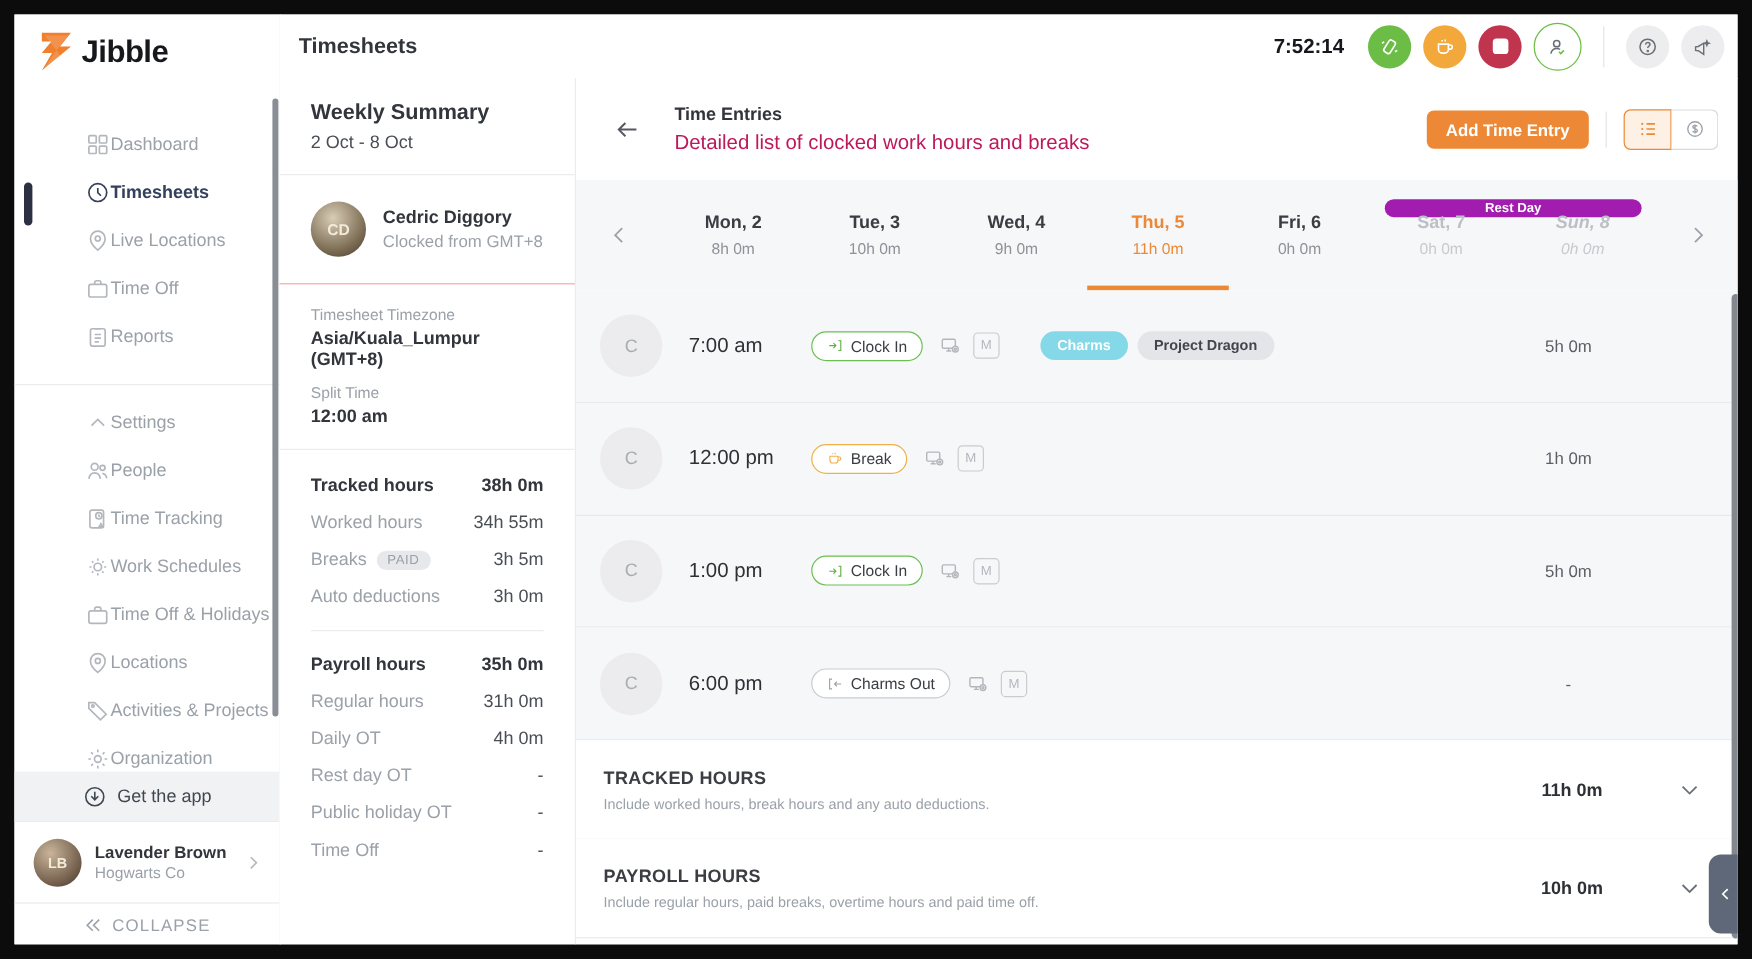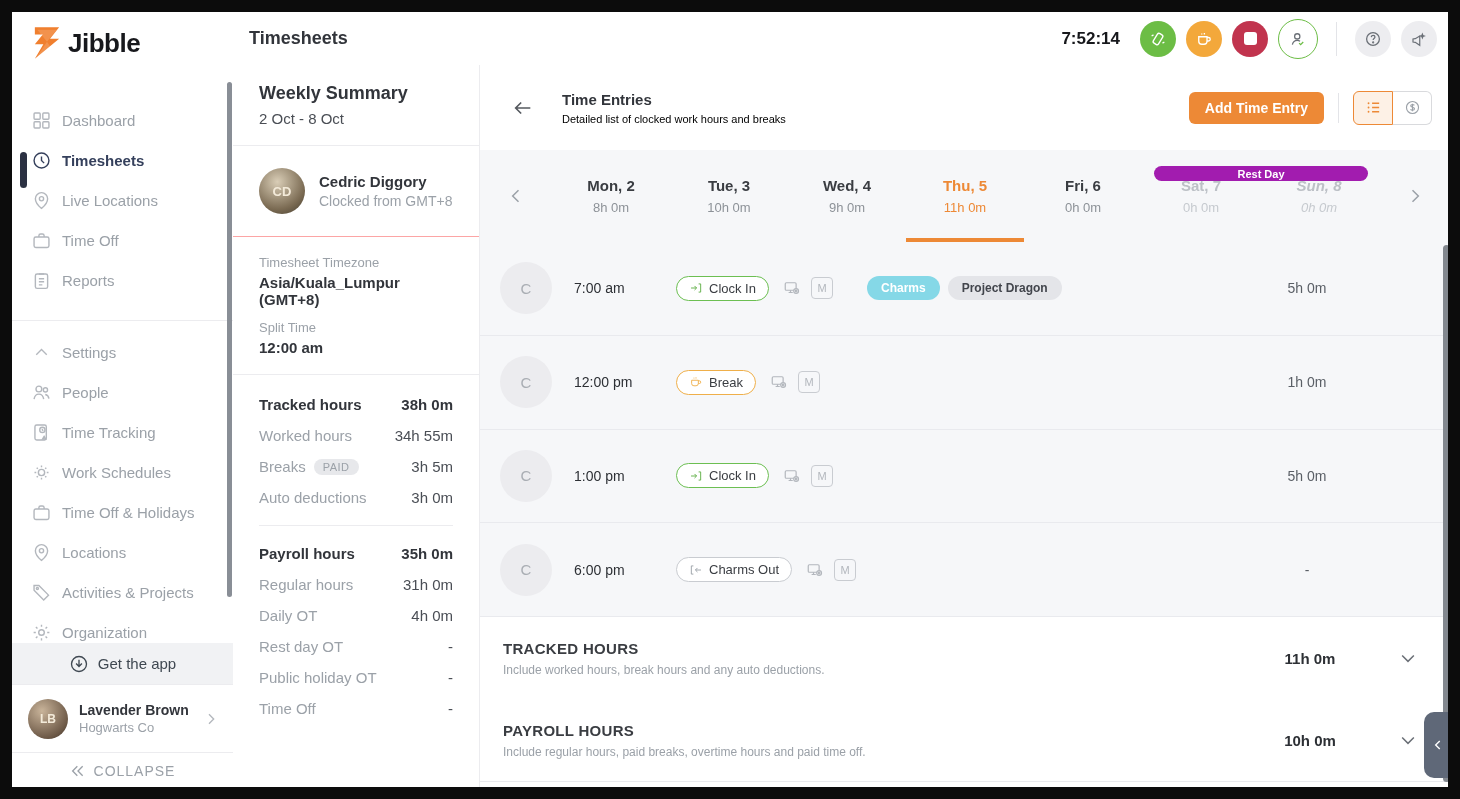--- a/index.html
+++ b/index.html
@@ -5,21 +5,21 @@
   html,body{margin:0;padding:0;background:#0c0c0c;font-family:"Liberation Sans",sans-serif;}
   .frame{position:relative;width:1460px;height:799px;background:#0c0c0c;overflow:hidden;}
   .screen{position:absolute;left:12px;top:12px;width:1436px;height:775px;background:#fff;overflow:hidden;}
   svg{display:block}
   
   .sidebar{position:absolute;left:0;top:0;width:221px;height:775px;background:#fff;border-right:1px solid #ececef;}
   .logo{position:absolute;left:20px;top:14px;display:flex;align-items:center;gap:6px;}
   .logo-mark{width:30px;height:34px;}
   .logo-text{font-size:26px;font-weight:bold;color:#17181c;letter-spacing:-0.5px;}
   .nav{position:absolute;left:0;top:88px;width:221px;}
-  .nav-item{display:flex;align-items:center;gap:10px;height:40px;padding-left:19px;color:#9ba1a8;font-size:15px;cursor:pointer;}
+  .nav-item{display:flex;align-items:center;gap:0;height:40px;padding-left:19px;color:#9ba1a8;font-size:15px;cursor:pointer;margin-left:40px;}
   .nav-item .nicon{width:21px;height:21px;color:#b3b7bd;flex:0 0 auto;}
   .nav-item.active{color:#35405c;font-weight:bold;}
   .nav-item.active .nicon{color:#35405c;}
   .nav-divider{height:1px;background:#ececef;margin:8px 0;}
   .active-tab{position:absolute;left:8px;top:140px;width:7px;height:36px;border-radius:4px;background:#2b3142;}
   .side-scroll{position:absolute;left:215px;top:70px;width:5px;height:515px;border-radius:3px;background:#898e96;}
   .get-app{position:absolute;left:0;top:631px;width:221px;height:41px;background:#f1f2f4;display:flex;align-items:center;justify-content:center;gap:9px;color:#3f4851;font-size:15px;cursor:pointer;}
   .get-app .nicon{width:20px;height:20px;color:#3f4851;}
   .user-row{position:absolute;left:0;top:672px;width:221px;height:68px;border-top:1px solid #ececef;display:flex;align-items:center;padding-left:16px;box-sizing:border-box;gap:11px;cursor:pointer;}
   .user-avatar{width:40px;height:40px;border-radius:50%;background:radial-gradient(circle at 35% 30%,#c9b49a,#6e5a48 70%,#3f3329);color:#f3ead9;display:flex;align-items:center;justify-content:center;font-size:12px;font-weight:bold;}
@@ -60,21 +60,21 @@
   .stat-row.bold .lbl{color:#32353b;font-weight:bold;}
   .stat-row.bold .val{color:#32353b;font-weight:bold;}
   .paid-badge{background:#e7e8eb;color:#9ba1a8;font-size:11px;border-radius:10px;padding:2px 9px;letter-spacing:0.5px;}
   .stat-divider{height:1px;background:#ececef;margin:12px 0;}
   
   .main{position:absolute;left:468px;top:53px;width:968px;height:722px;background:#fff;}
   .te-header{position:absolute;left:0;top:0;width:968px;height:85px;display:flex;align-items:center;}
   .back-arrow{width:22px;height:22px;color:#55595f;margin-left:32px;cursor:pointer;}
   .te-titles{margin-left:28px;}
   .te-title{font-size:15px;font-weight:bold;color:#32353b;}
-  .te-sub{font-size:11px;color:#000000;margin-top:5px;}
+  .te-sub{font-size:17px;color:#be185d;margin-top:5px;}
   .te-actions{margin-left:auto;display:flex;align-items:center;padding-right:16px;}
   .add-btn{background:#ed8936;color:#fff;font-weight:bold;font-size:14px;border:none;border-radius:6px;padding:8px 16px;cursor:pointer;font-family:inherit;}
   .te-vdiv{width:1px;height:30px;background:#e3e4e8;margin:0 14px;}
   .seg{display:flex;}
   .seg-btn{width:38px;height:32px;display:flex;align-items:center;justify-content:center;border:1px solid #d9dadd;background:#fff;color:#9ba1a8;cursor:pointer;}
   .seg-btn svg{width:17px;height:17px;}
   .seg-btn.first{border-radius:6px 0 0 6px;}
   .seg-btn.last{border-radius:0 6px 6px 0;border-left:none;}
   .seg-btn.selected{border:1.5px solid #ed8936;background:#fdf1e6;color:#ed8936;}
   
@@ -85,21 +85,21 @@
   .day-hours{font-size:13px;color:#8d9298;margin-top:6px;}
   .day-col.rest .day-label{color:#bcc0c6;}
   .day-col.rest .day-hours{color:#c6cacf;}
   .day-col.active .day-label,.day-col.active .day-hours{color:#ed8936;}
   .day-underline{position:absolute;bottom:0;height:4px;background:#ed8936;}
   .rest-pill{position:absolute;left:674px;top:16px;width:214px;height:15px;background:#a21caf;border-radius:9px;color:#fff;font-size:11px;font-weight:bold;display:flex;align-items:center;justify-content:center;}
   
   .rows{position:absolute;left:0;top:177px;width:968px;height:375px;display:flex;flex-direction:column;}
   .erow{flex:1;background:#f6f7f9;border-bottom:1px solid #e9eaee;display:flex;align-items:center;position:relative;}
   .e-avatar{width:52px;height:52px;border-radius:50%;background:#ececef;color:#a9adb3;font-size:15px;display:flex;align-items:center;justify-content:center;margin-left:20px;}
-  .e-time{font-size:14px;color:#2d3035;width:102px;margin-left:22px;}
+  .e-time{font-size:17px;color:#2d3035;width:102px;margin-left:22px;}
   .e-pill{display:flex;align-items:center;gap:6px;border-radius:14px;padding:4px 12px;font-size:13px;color:#3a3d42;background:#fff;}
   .e-pill svg{width:14px;height:14px;}
   .e-pill.in{border:1.5px solid #6cbf52;}
   .e-pill.in svg{color:#5fae46;}
   .e-pill.break{border:1.5px solid #efaf4a;}
   .e-pill.break svg{color:#efaf4a;}
   .e-pill.out{border:1.5px solid #c9ccd1;}
   .e-pill.out svg{color:#9ba1a8;}
   .e-src{display:flex;align-items:center;gap:10px;margin-left:14px;color:#b3b7bd;}
   .e-src .nicon{width:18px;height:18px;}

